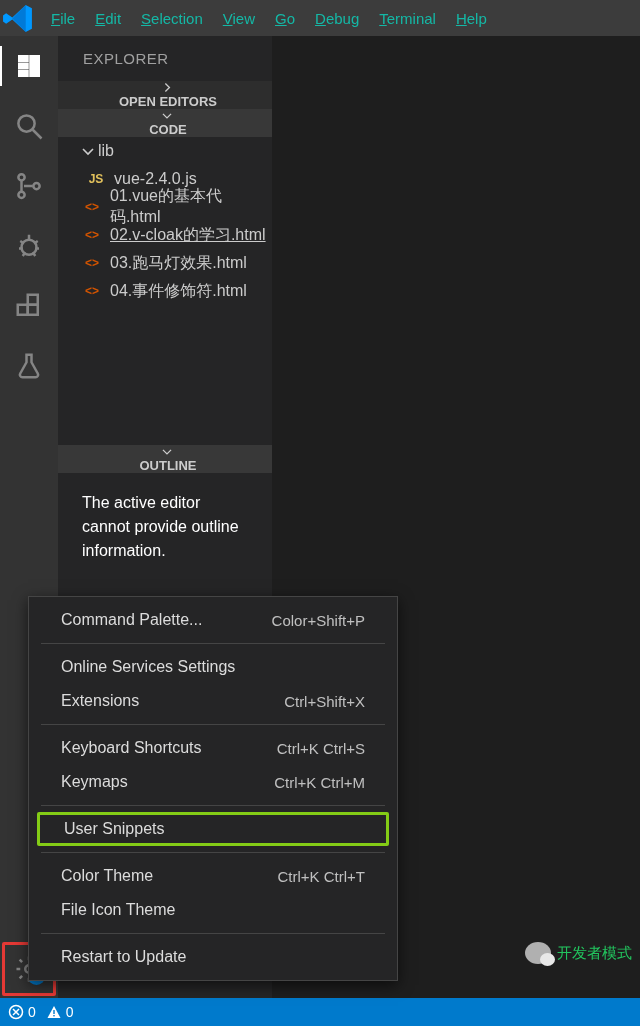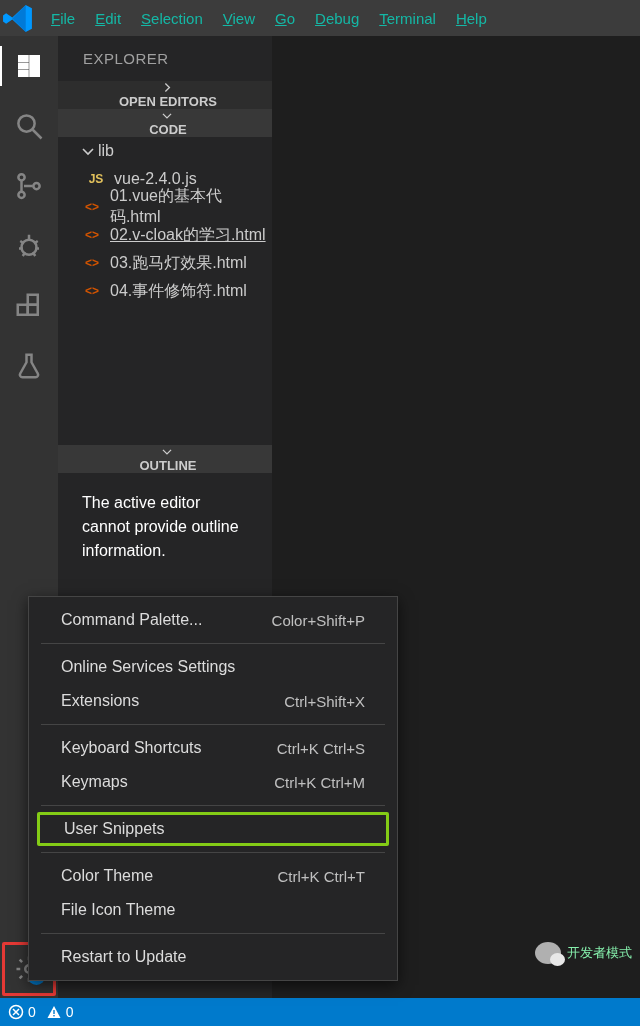--- a/index.html
+++ b/index.html
@@ -42,21 +42,21 @@
   .statusbar { height:28px; background:#007acc; display:flex; align-items:center; color:#ffffff; padding:0 8px; font-size:14px; gap:10px;}
   .statusbar .item { display:flex; align-items:center; gap:4px;}
   .statusbar svg { width:16px; height:16px; }
   
   .context-menu { position:absolute; left:28px; top:560px; width:370px; background:#252526; box-shadow:0 4px 14px rgba(0,0,0,.6); border:1px solid #454545; z-index:10; padding:6px 0;}
   .ctx-row { display:flex; justify-content:space-between; align-items:center; height:34px; padding:0 24px; color:#dcdcdc; font-size:16px; cursor:pointer; margin:0 8px;}
   .ctx-row.highlight { border:3px solid #84cc16; border-radius:2px; }
   .ctx-row .shortcut { color:#c0c0c0; font-size:15px; }
   .ctx-sep { height:1px; background:#454545; margin:6px 12px; }
   
-  .wechat { position:absolute; right:8px; bottom:34px; display:flex; align-items:center; gap:6px; color:#86efac; font-size:13px;}
+  .wechat { position:absolute; right:8px; bottom:34px; display:flex; align-items:center; gap:6px; color:#22c55e; font-size:15px;}
   .wechat .bubble { width:26px; height:22px; border-radius:50%; background:#b0b0b0; position:relative;}
   .wechat .bubble::after { content:""; position:absolute; width:15px; height:13px; background:#e8e8e8; border-radius:50%; right:-4px; bottom:-2px;}
 </style>
 </head>
 <body>
 
 <div class="root">
 
   <div class="menubar">
     <div class="logo">

